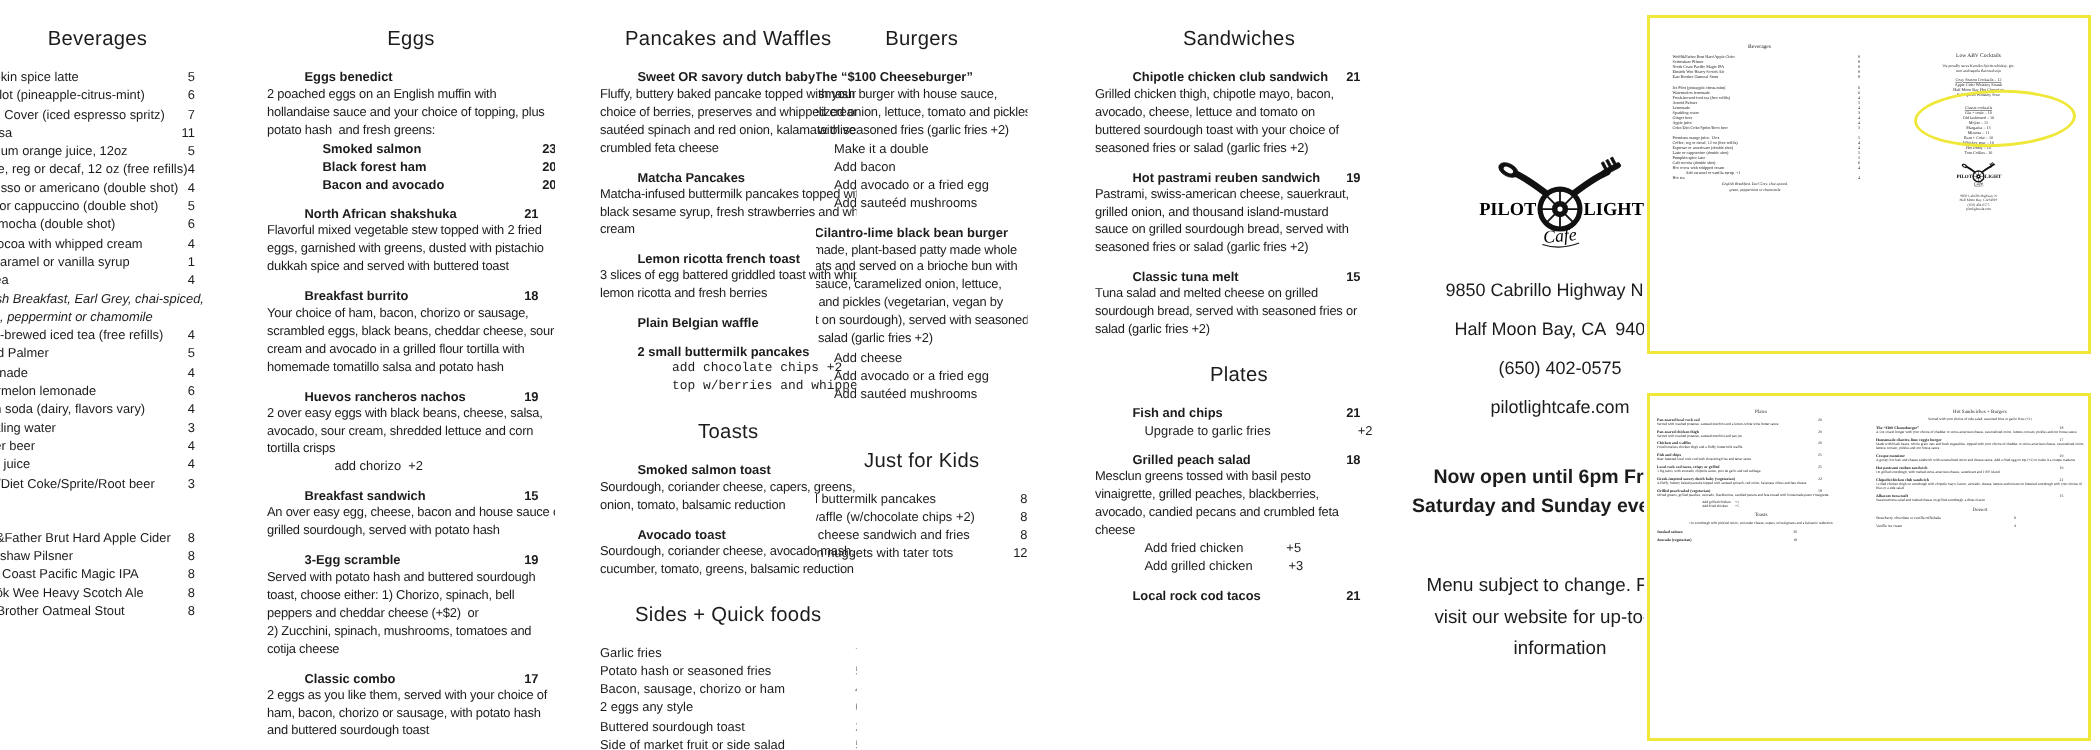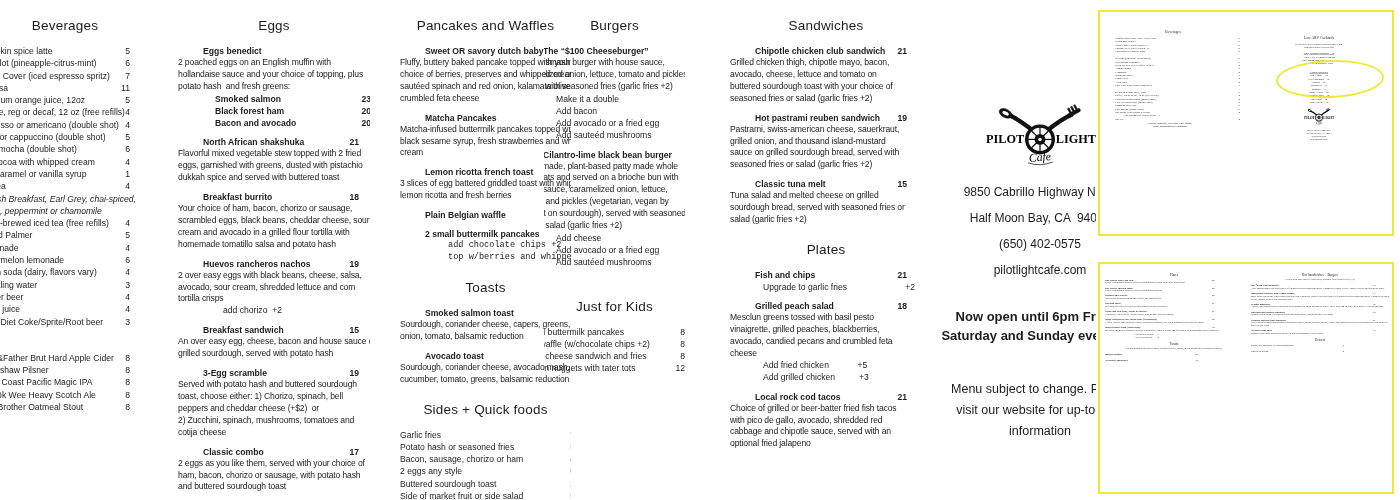--- a/index.html
+++ b/index.html
@@ -248,24 +248,20 @@
             <div class="itemrow"><span class="nm">Fish and chips</span><span class="pr">21</span></div>
             <div class="subrow"><span class="nm">Upgrade to garlic fries</span><span class="pr">+2</span></div>
             <div class="itemrow"><span class="nm">Grilled peach salad</span><span class="pr">18</span></div>
             <div class="desc">Mesclun greens tossed with basil pesto
 vinaigrette, grilled peaches, blackberries,
 avocado, candied pecans and crumbled feta
 cheese</div>
             <div class="note">Add fried chicken            +5</div>
             <div class="note">Add grilled chicken          +3</div>
             <div class="itemrow"><span class="nm">Local rock cod tacos</span><span class="pr">21</span></div>
-            <div class="desc">Choice of grilled or beer-batter fried fish tacos
-with pico de gallo, avocado, shredded red
-cabbage and chipotle sauce, served with an
-optional fried jalapeno</div>
           </div>
         </div>
       </div>
 
     <div class="col-info">
       <div class="logo-wrap" id="logo-main"><svg width="118" viewBox="0 0 240 132">
     <g stroke="#111" fill="#111">
       <path d="M108,56 Q75,30 56,22" stroke-width="9" fill="none" stroke-linecap="round"></path>
       <ellipse cx="50" cy="19" rx="14" ry="8.5" transform="rotate(28 50 19)"></ellipse>
       <ellipse cx="50" cy="19" rx="7" ry="3.5" transform="rotate(28 50 19)" fill="#fff" stroke="none"></ellipse>

